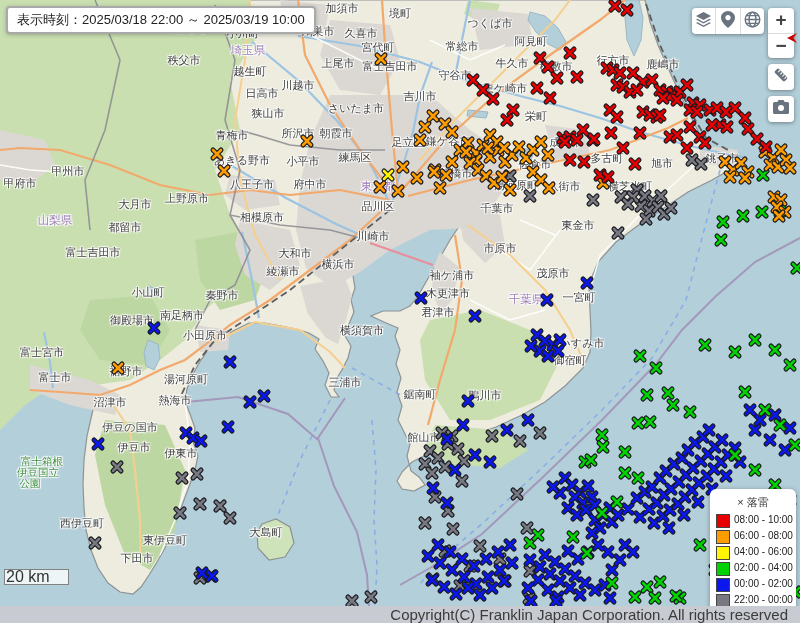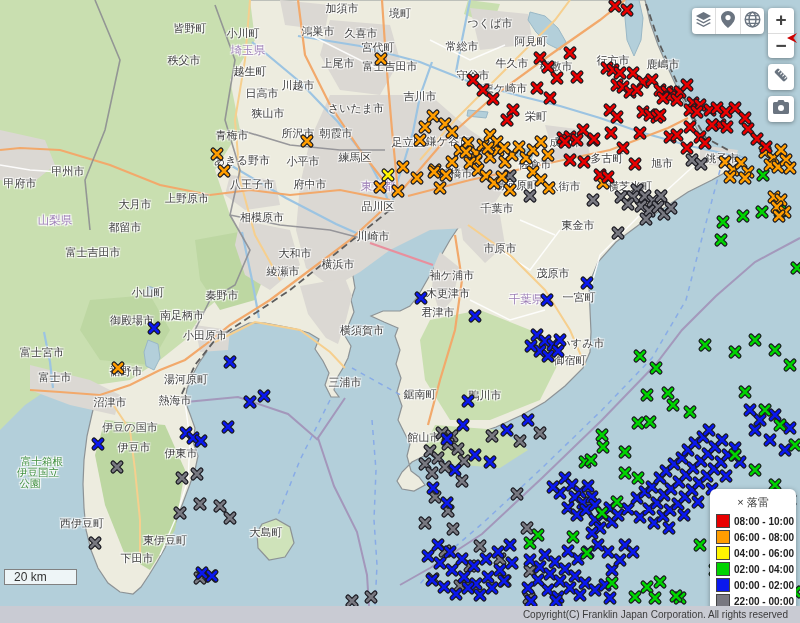--- a/index.html
+++ b/index.html
@@ -26,31 +26,31 @@
   #zoomctl{left:768px;top:8px;width:26px;height:50px;flex-direction:column;font-size:19px;font-weight:bold;color:#444;}
   #zoomctl .zcell{flex:1;width:26px;display:flex;align-items:center;justify-content:center;cursor:pointer;}
   #zoomctl .zcell + .zcell{border-top:1px solid #ddd;}
   #rulerbtn{left:768px;top:64px;width:26px;height:26px;cursor:pointer;}
   #camerabtn{left:768px;top:96px;width:26px;height:26px;cursor:pointer;}
   #cursor{position:absolute;left:786px;top:30px;width:12px;height:12px;pointer-events:none;}
   
   #legend{position:absolute;left:710px;top:489px;width:86px;background:#fff;border-radius:6px;
           box-shadow:0 1px 5px rgba(0,0,0,.35);padding:6px 6px 5px 6px;box-sizing:border-box;}
   #legend-title{text-align:center;font-size:11px;color:#333;margin-bottom:4px;}
-  .lrow{display:flex;align-items:center;margin-bottom:2px;font-weight:bold;}
+  .lrow{display:flex;align-items:flex-start;margin-bottom:2px;}
   .sw{width:12px;height:12px;border:1px solid #444;margin-right:4px;flex:none;}
   .lt{font-size:10px;color:#222;white-space:nowrap;}
   
   #scalebar{position:absolute;left:4px;top:569px;width:62px;height:12px;background:rgba(255,255,255,.78);
-            border:1.5px solid #818181;font-size:12px;line-height:12px;color:#333;padding:1px 0 1px 9px;}
+            border:1.5px solid #818181;font-size:16px;line-height:12px;color:#333;padding:1px 0 1px 1px;}
   #attribution{position:absolute;left:0;top:589px;height:17px;background:rgba(255,255,255,.75);
                padding:0 6px;font-size:11px;line-height:17px;color:#333;white-space:nowrap;}
   #attribution a{color:#0078a8;text-decoration:none;}
   #footer{position:absolute;left:0;top:606px;width:800px;height:17px;background:#c9cbd3;
-          font-size:10px;line-height:17px;color:#3b3b3b;text-align:right;padding-right:12px;box-sizing:border-box;}
+          font-size:15px;line-height:17px;color:#3b3b3b;text-align:right;padding-right:12px;box-sizing:border-box;}
 </style>
 </head>
 <body>
 
 <div id="app">
   <div id="map">
 
     <svg id="basemap" width="800" height="606" viewBox="0 0 800 606">
       <rect x="0" y="0" width="800" height="606" fill="#b3cfda"></rect>
       <path fill="#edecdf" stroke="#8d9396" stroke-width="1.2" d="M0 0 L645 0 L650 22 L658 45 L668 68 L678 90 L690 115 L700 135 L712 148 L728 152 L745 158 L733 168 L712 180 L688 192 L664 208 L640 224 L616 242 L598 262 L589 284 L590 310 L591 332 L590 352 L583 368 L565 386 L545 402 L522 415 L496 427 L470 436 L448 444 L430 453 L412 462 L402 472 L397 481 L402 489 L414 491 L425 485 L419 477 L411 471 L407 456 L410 444 L404 432 L398 420 L402 406 L397 392 L401 378 L396 364 L400 350 L395 336 L398 328 L384 322 L371 316 L383 311 L400 311 L410 306 L418 296 L426 282 L434 268 L442 254 L450 240 L458 228 L464 216 L466 208 L458 202 L444 197 L428 195 L410 196 L398 200 L389 207 L381 217 L374 229 L370 243 L367 257 L358 264 L353 276 L355 288 L351 300 L354 312 L349 324 L345 336 L351 346 L348 358 L343 368 L337 378 L334 390 L339 397 L331 397 L325 385 L329 373 L323 361 L315 349 L319 339 L309 333 L296 329 L281 326 L265 323 L249 323 L233 331 L219 339 L208 350 L199 363 L192 376 L187 389 L185 401 L190 414 L195 428 L193 442 L198 456 L195 470 L190 484 L184 500 L178 516 L172 532 L165 548 L157 562 L149 575 L141 587 L133 594 L120 592 L108 583 L98 568 L91 550 L86 530 L84 508 L83 484 L84 460 L87 436 L92 414 L96 398 L90 384 L80 380 L64 384 L46 386 L28 394 L12 408 L0 420 Z"></path>
@@ -171,21 +171,21 @@
         <span class="lbl " style="left:361px;top:33px">久喜市</span>
         <span class="lbl " style="left:378px;top:47px">宮代町</span>
         <span class="lbl " style="left:338px;top:63px">上尾市</span>
         <span class="lbl " style="left:390px;top:66px">富士吉田市</span>
         <span class="lbl " style="left:298px;top:85px">川越市</span>
         <span class="lbl " style="left:356px;top:108px">さいたま市</span>
         <span class="lbl " style="left:420px;top:96px">吉川市</span>
         <span class="lbl " style="left:400px;top:13px">境町</span>
         <span class="lbl " style="left:490px;top:23px">つくば市</span>
         <span class="lbl " style="left:462px;top:46px">常総市</span>
-        <span class="lbl " style="left:473px;top:75px">守谷市</span>
+        <span class="lbl " style="left:455px;top:75px">守谷市</span>
         <span class="lbl " style="left:512px;top:63px">牛久市</span>
         <span class="lbl " style="left:531px;top:41px">阿見町</span>
         <span class="lbl " style="left:505px;top:88px">龍ケ崎市</span>
         <span class="lbl " style="left:556px;top:66px">稲敷市</span>
         <span class="lbl " style="left:613px;top:60px">行方市</span>
         <span class="lbl " style="left:663px;top:64px">鹿嶋市</span>
         <span class="lbl " style="left:536px;top:116px">栄町</span>
         <span class="lbl " style="left:566px;top:142px">成田市</span>
         <span class="lbl " style="left:607px;top:158px">多古町</span>
         <span class="lbl " style="left:662px;top:163px">旭市</span>
@@ -1897,20 +1897,21 @@
         <svg class="mk" style="left:757px;top:139px" viewBox="0 0 13 13">
           <path class="mko" d="M2.5 2.5 L10.5 10.5 M10.5 2.5 L2.5 10.5"></path>
           <path class="mkf" style="stroke:#e80000" d="M2.5 2.5 L10.5 10.5 M10.5 2.5 L2.5 10.5"></path>
         </svg>
         <svg class="mk" style="left:766px;top:147px" viewBox="0 0 13 13">
           <path class="mko" d="M2.5 2.5 L10.5 10.5 M10.5 2.5 L2.5 10.5"></path>
           <path class="mkf" style="stroke:#e80000" d="M2.5 2.5 L10.5 10.5 M10.5 2.5 L2.5 10.5"></path>
         </svg>
       </div>
 
+    <div id="timebox">表示時刻：2025/03/18 22:00 ～ 2025/03/19 10:00</div>
 
     <div id="btn-group" class="ctrl">
       <div class="cell">
         <span>
           <svg width="17" height="17" viewBox="0 0 17 17">
               <g fill="#6a7480">
                 <path d="M8.5 1 L16 5 L8.5 9 L1 5 Z"></path>
                 <path d="M2.5 7.8 L8.5 11 L14.5 7.8 L16 8.6 L8.5 12.6 L1 8.6 Z"></path>
                 <path d="M2.5 11.2 L8.5 14.4 L14.5 11.2 L16 12 L8.5 16 L1 12 Z"></path>
               </g>

